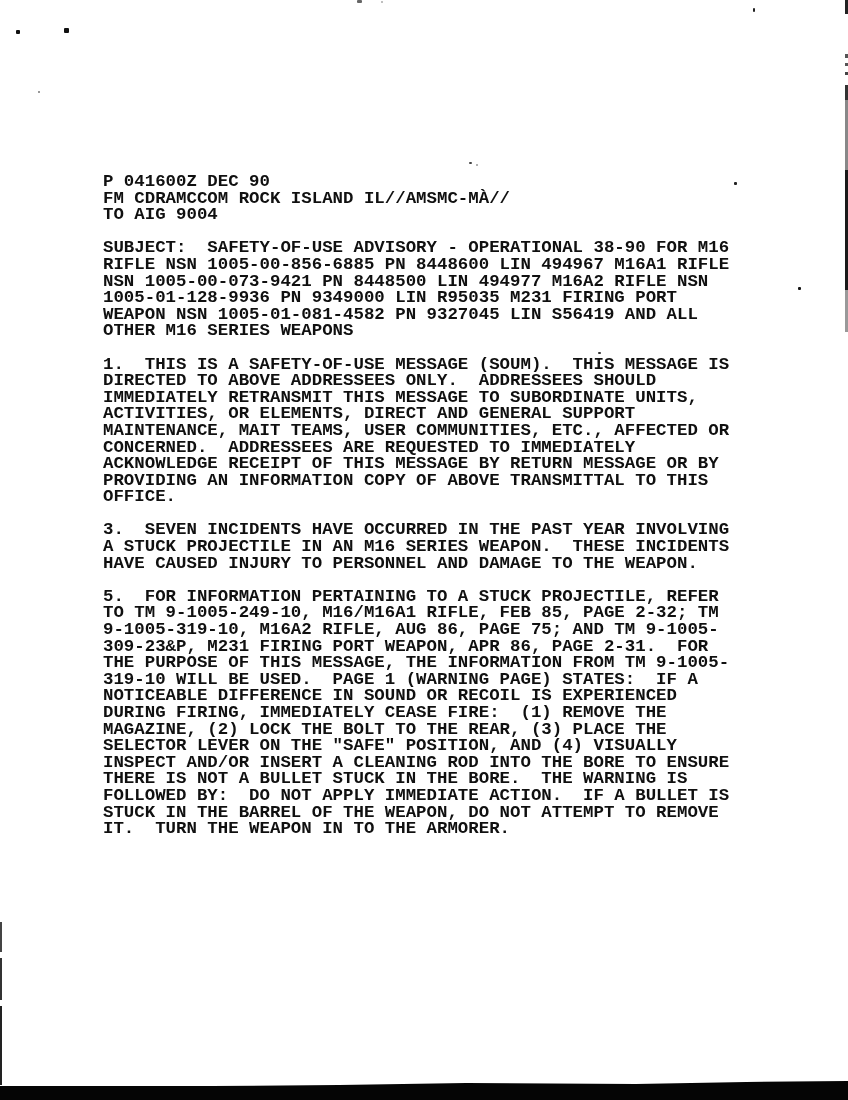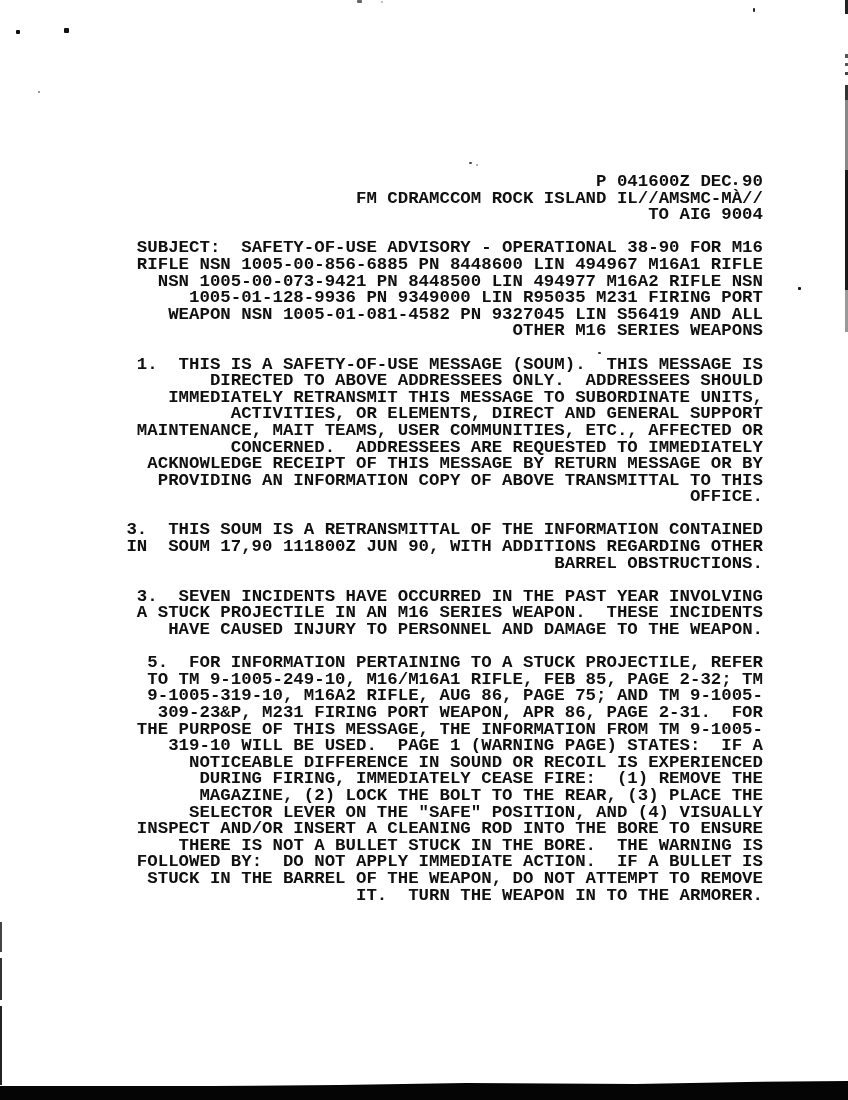--- a/index.html
+++ b/index.html
@@ -24,21 +24,20 @@
     color: #101010;
     font-family: "Liberation Mono", "DejaVu Sans Mono", monospace;
     font-size: 17.4px;
     line-height: 16.6px;
     font-weight: 700;
     letter-spacing: 0;
   }
   .block {
     white-space: pre;
     margin: 0 0 16.6px 0;
-    text-align: right;
   }
   .speck {
     position: absolute;
     border-radius: 1px;
   }
   .bottom-band {
     position: absolute;
     left: 0;
     right: 0;
     bottom: 0;
@@ -98,23 +97,20 @@
 OTHER M16 SERIES WEAPONS</div>
     <div class="block">1.  THIS IS A SAFETY-OF-USE MESSAGE (SOUM).  THIS MESSAGE IS
 DIRECTED TO ABOVE ADDRESSEES ONLY.  ADDRESSEES SHOULD
 IMMEDIATELY RETRANSMIT THIS MESSAGE TO SUBORDINATE UNITS,
 ACTIVITIES, OR ELEMENTS, DIRECT AND GENERAL SUPPORT
 MAINTENANCE, MAIT TEAMS, USER COMMUNITIES, ETC., AFFECTED OR
 CONCERNED.  ADDRESSEES ARE REQUESTED TO IMMEDIATELY
 ACKNOWLEDGE RECEIPT OF THIS MESSAGE BY RETURN MESSAGE OR BY
 PROVIDING AN INFORMATION COPY OF ABOVE TRANSMITTAL TO THIS
 OFFICE.</div>
-    <div class="block">3.  THIS SOUM IS A RETRANSMITTAL OF THE INFORMATION CONTAINED
-IN  SOUM 17,90 111800Z JUN 90, WITH ADDITIONS REGARDING OTHER
-BARREL OBSTRUCTIONS.</div>
     <div class="block">3.  SEVEN INCIDENTS HAVE OCCURRED IN THE PAST YEAR INVOLVING
 A STUCK PROJECTILE IN AN M16 SERIES WEAPON.  THESE INCIDENTS
 HAVE CAUSED INJURY TO PERSONNEL AND DAMAGE TO THE WEAPON.</div>
     <div class="block">5.  FOR INFORMATION PERTAINING TO A STUCK PROJECTILE, REFER
 TO TM 9-1005-249-10, M16/M16A1 RIFLE, FEB 85, PAGE 2-32; TM
 9-1005-319-10, M16A2 RIFLE, AUG 86, PAGE 75; AND TM 9-1005-
 309-23&amp;P, M231 FIRING PORT WEAPON, APR 86, PAGE 2-31.  FOR
 THE PURPOSE OF THIS MESSAGE, THE INFORMATION FROM TM 9-1005-
 319-10 WILL BE USED.  PAGE 1 (WARNING PAGE) STATES:  IF A
 NOTICEABLE DIFFERENCE IN SOUND OR RECOIL IS EXPERIENCED

